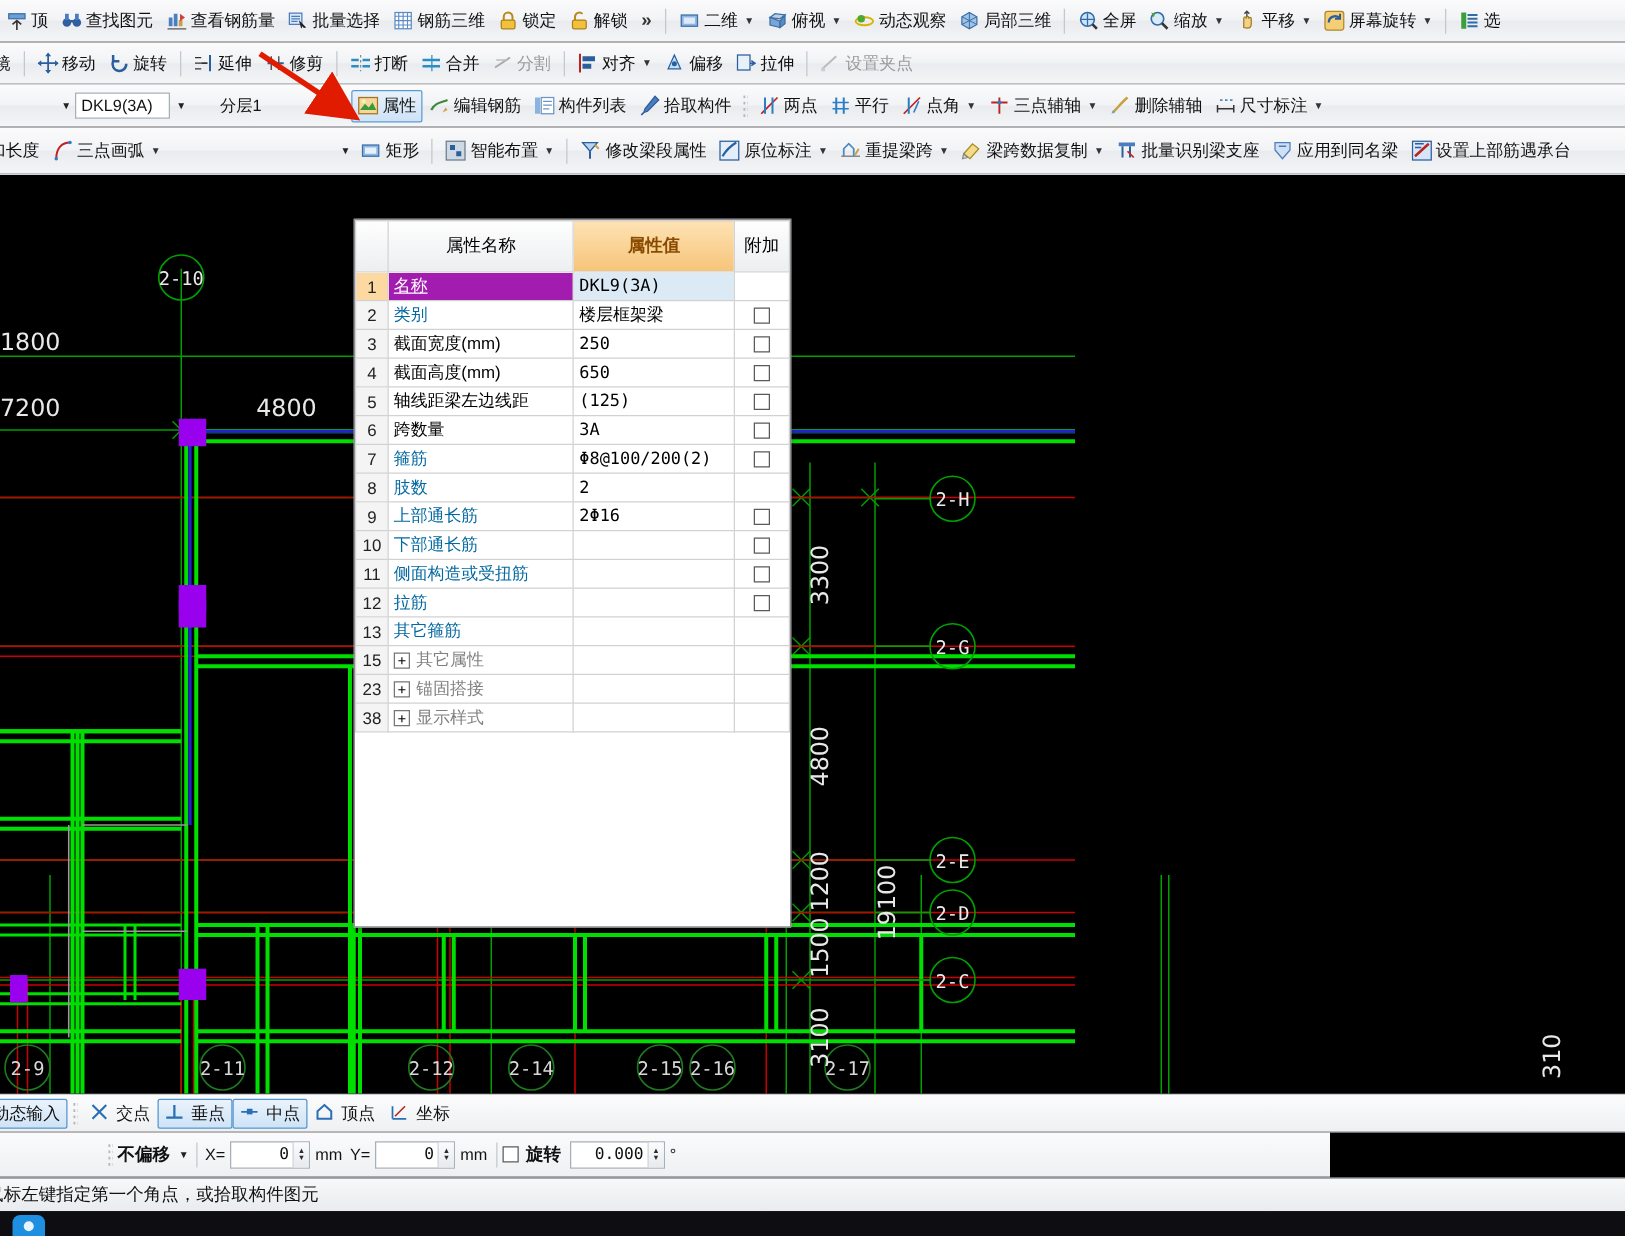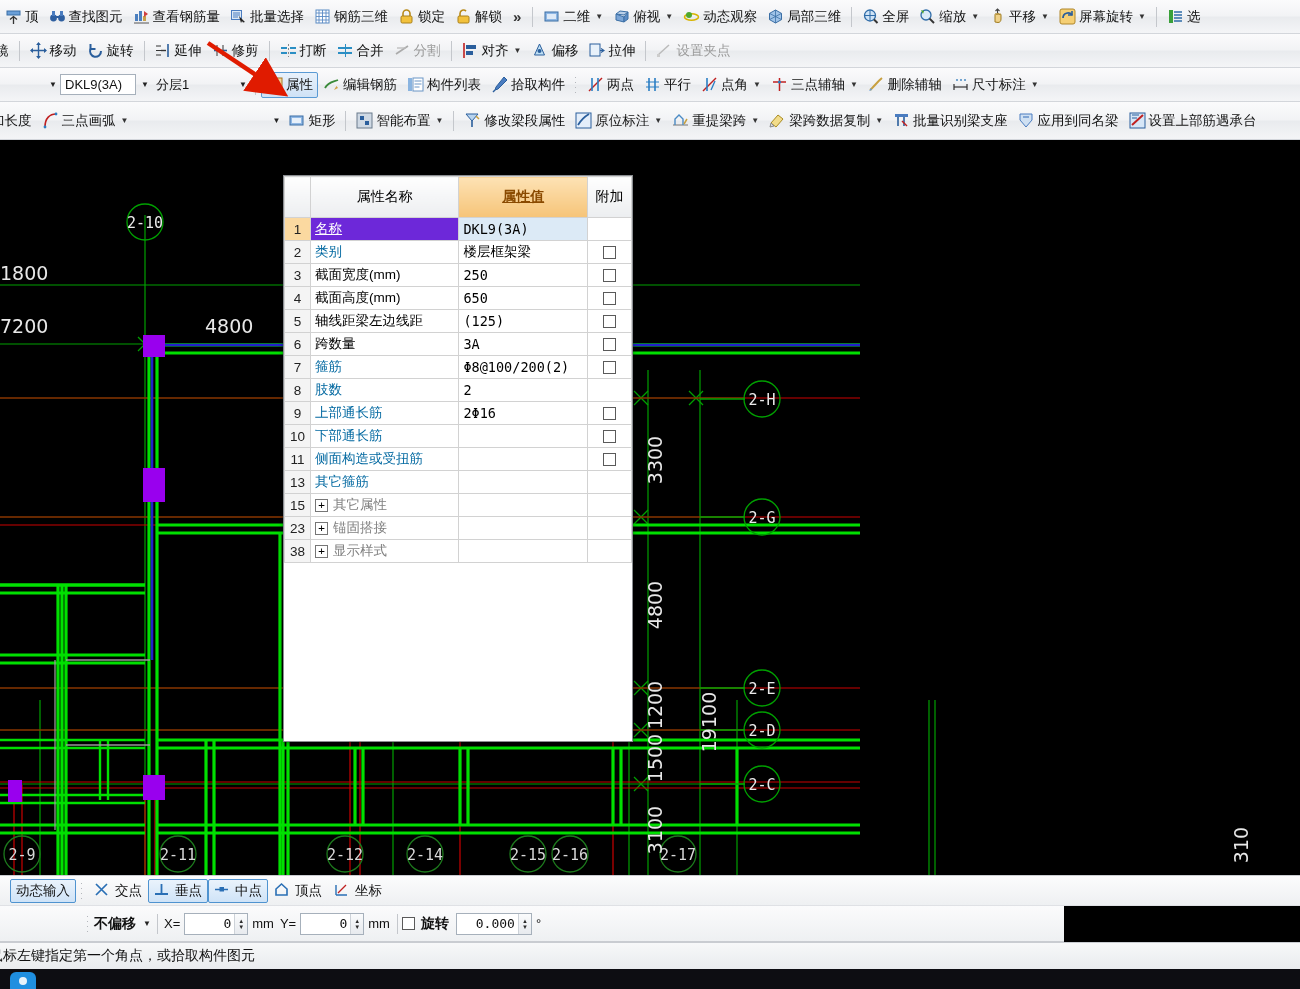--- a/index.html
+++ b/index.html
@@ -68,48 +68,48 @@
     border:1px solid #d2d2d2; height:23px; padding:0 4px;
     font-weight:normal; font-size:13.5px; vertical-align:middle;
     overflow:hidden; white-space:nowrap;
   }
   #props thead th {
     background:linear-gradient(to bottom,#fefefe,#eceef0);
     text-align:center; font-size:14px; color:#000; height:41px;
   }
   #props thead th.valhdr {
     background:linear-gradient(to bottom,#fde2b4,#f6c478);
-    color:#8a4a00; font-weight:bold;text-decoration:underline;
+    color:#8a4a00; font-weight:bold;
   }
   .c-idx { width:26px; }
   .c-name { width:148px; }
   .c-val { width:128px; }
   .c-add { width:44px; }
   td.idx { background:#f4f4f4; text-align:center; font-size:12.5px; color:#222; }
   td.idx.sel { background:#fbd9a0; }
   td.nm { color:#000; }
   td.nm.blue { color:#0369a1; }
   td.nm.grey { color:#808080; }
-  tr.selrow td.nm { background:#6d28d9; color:#fff;text-decoration:underline; }
+  tr.selrow td.nm { background:#a21caf; color:#fff;text-decoration:underline; }
   tr.selrow td.val { background:#dceaf6; }
   td.val { font-family:"DejaVu Sans Mono","Liberation Mono",monospace; font-size:12.5px; }
   td.add { text-align:center; }
   .cbox { display:inline-block; width:13px; height:13px; border:1px solid #5a5a5a; background:#fff; vertical-align:middle;}
   .expander {
     display:inline-block; width:13px; height:13px; line-height:11px; text-align:center;
     border:1px solid #767676; background:#fff; font-size:11px; color:#000;
     margin-right:5px; vertical-align:middle; font-family:"DejaVu Sans Mono",monospace;
   }
 
   
   #snapbar {
     position:absolute; left:0; top:875px; width:1300px; height:31px;
     background:linear-gradient(to bottom,#fcfcfd,#eef0f2);
     border-top:1px solid #c9ccd1; border-bottom:1px solid #dfe1e5;
-    display:flex; align-items:center; white-space:nowrap; overflow:hidden;padding-left:22px;
+    display:flex; align-items:center; white-space:nowrap; overflow:hidden;
   }
   #offsetbar {
     position:absolute; left:0; top:906px; width:1064px; height:36px;
     background:linear-gradient(to bottom,#fbfbfc,#eef0f2);
     border-bottom:1px solid #c9ccd1;
     display:flex; align-items:center; white-space:nowrap; overflow:hidden;
   }
   .snapbtn {
     display:inline-flex; align-items:center; gap:4px; height:24px;
     padding:2px 6px; font-size:13.5px; color:#111;
@@ -432,21 +432,21 @@
     <span class="lbl">设置夹点</span>
   </div>
 </div>
 
 <div class="toolbar" id="tb3">
   <span class="plaincaret" style="margin-left:46px">▼</span>
   <div class="combo" style="width:76px">
     <span>DKL9(3A)</span>
   </div>
   <span class="plaincaret">▼</span>
-  <div class="combo" style="width:82px;border:none;background:transparent;">
+  <div class="combo" style="width:82px;border:none;background:transparent;margin-left:20px;">
     <span>分层1</span>
   </div>
   <span class="plaincaret">▼</span>
   <div class="sep"></div>
   <div class="tbitem active">
     <span class="ico">
       <svg width="17" height="17" viewBox="0 0 17 17">
           <rect x="1" y="2" width="15" height="13" fill="#f3d79b" stroke="#a5741f"></rect>
           <path d="M2 12l4-5 3 3 3-4 3 6z" fill="#3b9a3b"></path>
           <circle cx="5" cy="5" r="1.6" fill="#f7f0c0"></circle>
@@ -929,20 +929,26 @@
           <td class="val"></td>
           <td class="add"><span class="cbox"></span></td>
         </tr>
         <tr>
           <td class="idx">11</td>
           <td class="nm blue">侧面构造或受扭筋</td>
           <td class="val"></td>
           <td class="add"><span class="cbox"></span></td>
         </tr>
         <tr>
+          <td class="idx">12</td>
+          <td class="nm blue">拉筋</td>
+          <td class="val"></td>
+          <td class="add"><span class="cbox"></span></td>
+        </tr>
+        <tr>
           <td class="idx">13</td>
           <td class="nm blue">其它箍筋</td>
           <td class="val"></td>
           <td class="add"></td>
         </tr>
         <tr>
           <td class="idx">15</td>
           <td class="nm grey"><span class="expander">+</span><span>其它属性</span></td>
           <td class="val"></td>
           <td class="add"></td>

